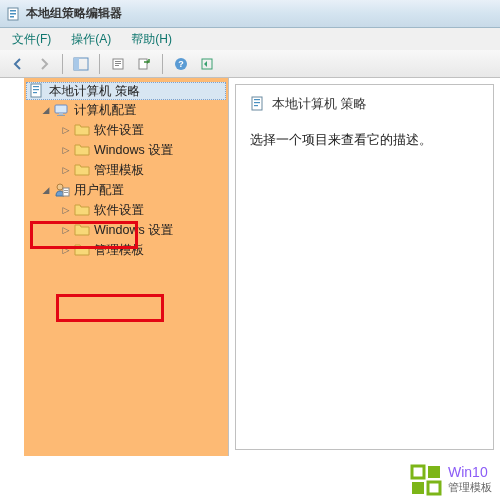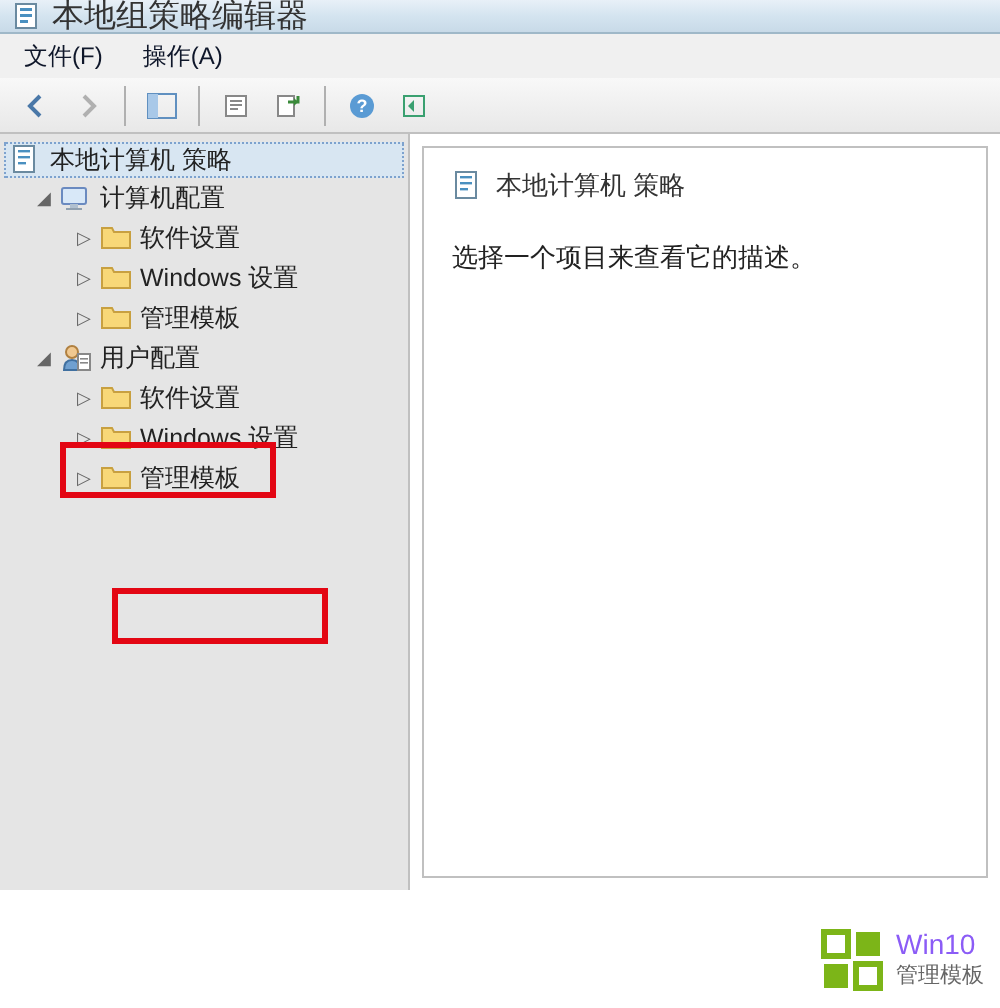--- a/index.html
+++ b/index.html
@@ -1,40 +1,41 @@
 <!DOCTYPE html>
 <html><head>
   <meta charset="utf-8">
   <style>
     * { box-sizing: border-box; margin: 0; padding: 0; font-family: "Microsoft YaHei", "Segoe UI", Tahoma, sans-serif; }
     body { width: 500px; height: 504px; background: #fff; position: relative; overflow: hidden; }
 
     .titlebar {
-      height: 17px;
+      height: 28px;
       background: linear-gradient(to bottom, #e8f0f8 0%, #d4e4f0 50%, #c8dae8 100%);
       border-bottom: 1px solid #9fb8c8;
       display: flex;
       align-items: center;
       padding-left: 6px;
-      font-size: 16px;
+      font-size: 12px;
       color: #333;
+      font-weight: bold;
     }
     .titlebar .icon { width: 16px; height: 16px; margin-right: 4px; }
     .icon-gpedit { display: inline-block; }
     .icon-gpedit svg { width:16px; height:16px; }
 
     .menubar {
       height: 22px;
       background: #f0f0f0;
       display: flex;
       align-items: center;
       padding-left: 8px;
       font-size: 12px;
       gap: 12px;
-      color: #0f172a;
+      color: #0f766e;
     }
     .menubar .menu-item { padding: 2px 4px; cursor: default; }
 
     .toolbar {
       height: 28px;
       background: linear-gradient(to bottom, #f8f8f8, #e8e8e8);
       border-bottom: 1px solid #c0c0c0;
       display: flex;
       align-items: center;
       padding-left: 6px;
@@ -44,21 +45,22 @@
       width: 24px; height: 22px;
       border: 1px solid transparent;
       display: flex; align-items: center; justify-content: center;
       border-radius: 2px;
     }
     .toolbar .sep { width:1px; height:20px; background:#b0b0b0; margin:0 4px; }
 
     .body-area {
       display: flex;
       height: calc(504px - 28px - 22px - 28px - 48px);
-      background: #e5e5e5;
+      background: #fdba74;
+      margin-left: 24px;
     }
     .tree-pane {
       width: 205px;
       border-right: 1px solid #c0c0c0;
       padding: 4px 2px;
       font-size: 12.5px;
       color: #222;
       overflow: hidden;
     }
     .content-pane {
@@ -142,20 +144,21 @@
         <rect x="4" y="7" width="6" height="1.5" fill="#4a90c0"></rect>
         <rect x="4" y="10" width="4" height="1.5" fill="#4a90c0"></rect>
       </svg>
   </span>
   <span>本地组策略编辑器</span>
 </div>
 
 <div class="menubar">
   <span class="menu-item">文件(F)</span>
   <span class="menu-item">操作(A)</span>
+  <span class="menu-item">帮助(H)</span>
 </div>
 
 <div class="toolbar">
   <div class="tbtn">
     <svg width="14" height="14" viewBox="0 0 14 14">
         <path d="M9 2 L4 7 L9 12" stroke="#4a78a8" stroke-width="2" fill="none"></path>
       </svg>
   </div>
   <div class="tbtn">
     <svg width="14" height="14" viewBox="0 0 14 14">

